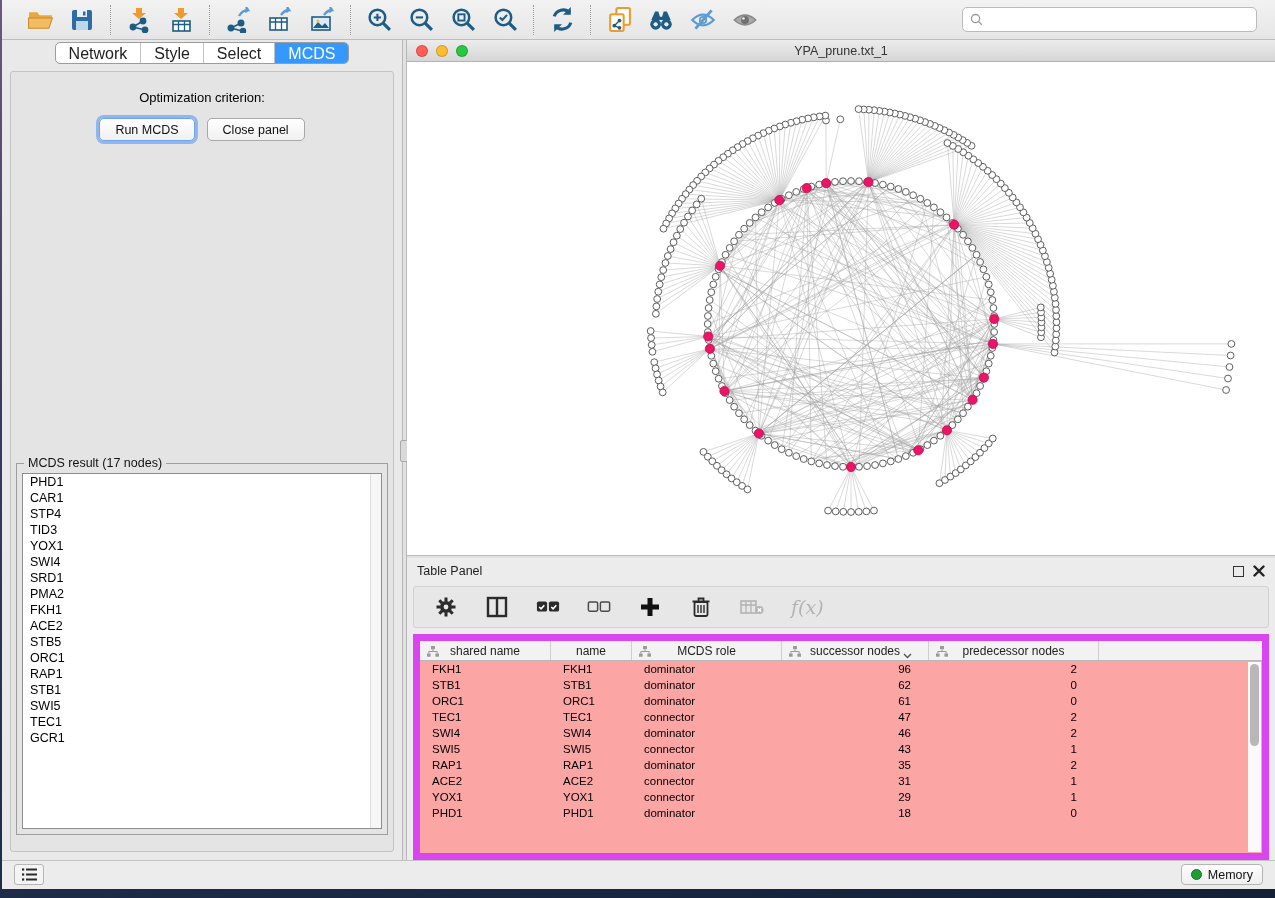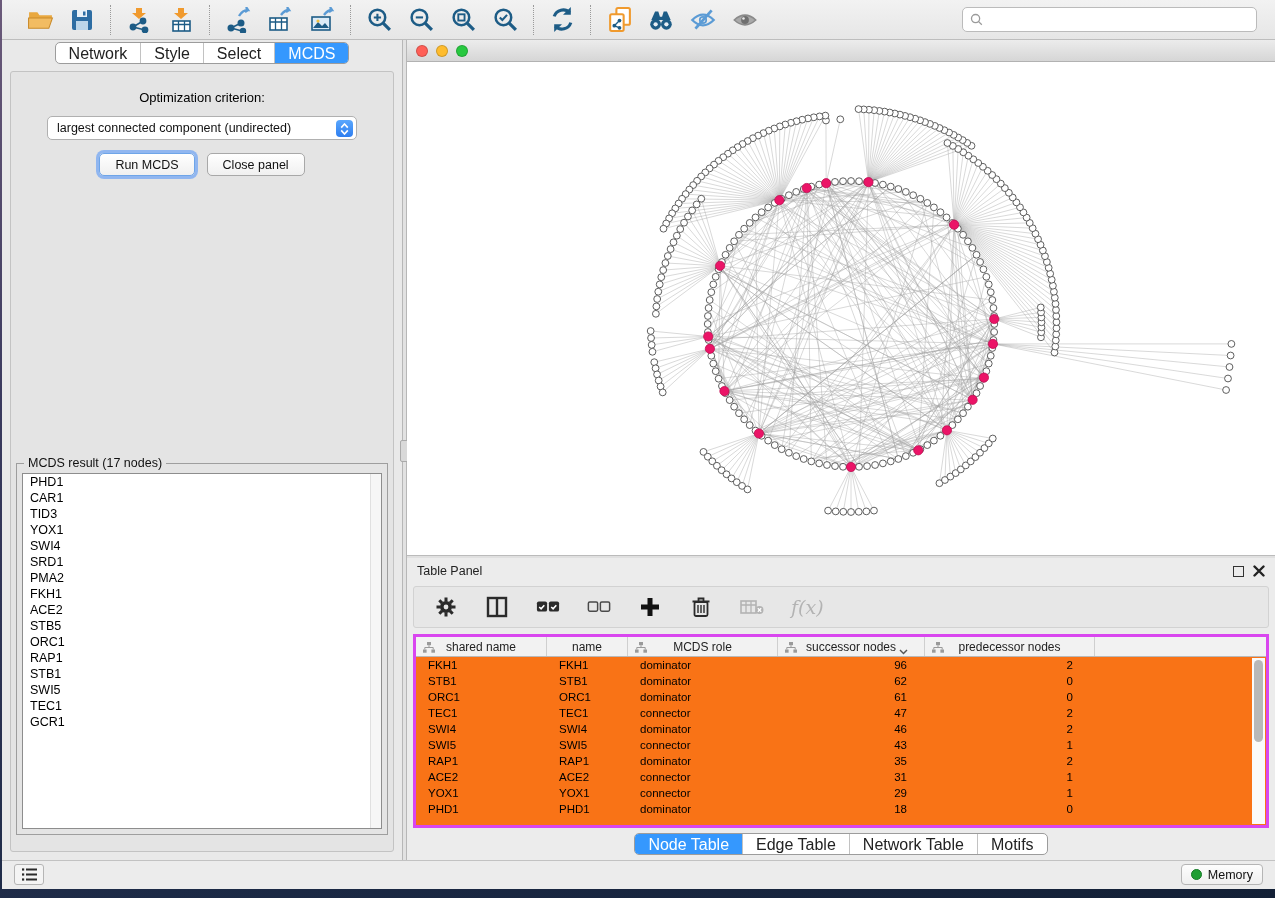--- a/index.html
+++ b/index.html
@@ -70,21 +70,21 @@
 
   .h-splitter { height:3px; background:#e0e0e0; border-top:1px solid #bbb; }
 
   
   .table-panel { flex:1; background:#ececec; display:flex; flex-direction:column; }
   .tp-toolbar { height:42px; margin:2px 6px 0 6px; background:#e7e7e7; border:1px solid #d2d2d2; border-radius:3px;
     display:flex; align-items:center; gap:27px; padding:0 20px; }
   .tp-icon { display:flex; align-items:center; justify-content:center; width:24px; height:24px; }
   .fx-label { font-size:19px; font-style:italic; font-family:"DejaVu Serif", serif; color:#b3b3b3; }
 
-  .table-region { flex:1; margin:6px 6px 0 6px; background:#f97316; border:3px solid #d946ef; position:relative; overflow:hidden; }
+  .table-region { flex:1; margin:6px 6px 0 6px; background:#fca5a5; border:7px solid #d946ef; position:relative; overflow:hidden; }
   .thead { display:flex; height:20px; background:#f2f2f2; border-bottom:1px solid #b9b9b9; }
   .th { position:relative; display:flex; align-items:center; justify-content:center; font-size:12px; color:#222;
     border-right:1px solid #cfcfcf; }
   .th .hicon { position:absolute; left:7px; top:5px; }
   .th .hchev { position:absolute; right:16px; top:7px; }
   .trow { display:flex; height:16px; }
   .td { font-size:11.5px; color:#000; line-height:16px; white-space:nowrap; overflow:hidden; }
   .c0 { width:131px; padding-left:12px; } .c1 { width:81px; padding-left:12px; } .c2 { width:150px; padding-left:12px; }
   .c3 { width:147px; text-align:right; padding-right:18px; } .c4 { width:170px; text-align:right; padding-right:22px; }
   .tbl-scroll { position:absolute; right:1px; top:21px; bottom:1px; width:13px; background:#fafafa; }
@@ -267,38 +267,30 @@
       <div class="ctl-tabs-row">
         <div class="seg" id="ctl-tabs">
             <div>Network</div>
             <div>Style</div>
             <div>Select</div>
             <div class="sel">MCDS</div>
           </div>
       </div>
       <div class="ctl-body">
         <div class="opt-label">Optimization criterion:</div>
-        <div class="opt-select">
-          <span>largest connected component (undirected)</span>
-          <span class="stepper">
-            <svg width="9" height="12" viewBox="0 0 9 12">
-                <path d="M1.2 4.6L4.5 1l3.3 3.6" fill="none" stroke="#fff" stroke-width="1.6"></path>
-                <path d="M1.2 7.4L4.5 11l3.3-3.6" fill="none" stroke="#fff" stroke-width="1.6"></path>
-              </svg>
-          </span>
-        </div>
         <div class="btn-row">
           <div class="mac-btn focus">Run MCDS</div>
           <div class="mac-btn">Close panel</div>
         </div>
         <div class="result-box">
           <span class="result-legend">MCDS result (17 nodes)</span>
           <div class="result-list" id="mcds-list">
               <div class="mcds-item">PHD1</div>
               <div class="mcds-item">CAR1</div>
+              <div class="mcds-item">STP4</div>
               <div class="mcds-item">TID3</div>
               <div class="mcds-item">YOX1</div>
               <div class="mcds-item">SWI4</div>
               <div class="mcds-item">SRD1</div>
               <div class="mcds-item">PMA2</div>
               <div class="mcds-item">FKH1</div>
               <div class="mcds-item">ACE2</div>
               <div class="mcds-item">STB5</div>
               <div class="mcds-item">ORC1</div>
               <div class="mcds-item">RAP1</div>
@@ -312,20 +304,21 @@
       </div>
     </div>
 
     <div class="v-splitter">
         <div class="grip"></div>
       </div>
 
     <div class="right-col">
       <div class="net-window">
         <div class="net-titlebar">
+          <span class="net-title">YPA_prune.txt_1</span>
           <span class="lights">
             <span class="light" id="light-0" style="background: rgb(255, 95, 87); border: 1px solid rgba(0, 0, 0, 0.18);"></span>
             <span class="light" id="light-1" style="background: rgb(254, 188, 46); border: 1px solid rgba(0, 0, 0, 0.18);"></span>
             <span class="light" id="light-2" style="background: rgb(40, 200, 64); border: 1px solid rgba(0, 0, 0, 0.18);"></span>
           </span>
         </div>
         <div class="net-canvas" id="net-canvas">
             <svg width="100%" height="100%" viewBox="0 0 866 493" preserveAspectRatio="none">
               <g stroke="#9f9f9f" stroke-opacity="0.5" stroke-width="0.8">
                 <line x1="585.9" y1="257.0" x2="398.8" y2="126.0"></line>
@@ -1268,28 +1261,20 @@
                 <div class="td c2">dominator</div>
                 <div class="td c3">18</div>
                 <div class="td c4">0</div>
               </div>
             </div>
           <div class="tbl-scroll">
               <div class="tbl-thumb"></div>
             </div>
         </div>
 
-        <div class="tp-tabs-row">
-          <div class="seg" id="tp-tabs">
-              <div class="sel">Node Table</div>
-              <div>Edge Table</div>
-              <div>Network Table</div>
-              <div>Motifs</div>
-            </div>
-        </div>
       </div>
     </div>
   </div>
 
   <div class="statusbar">
     <div class="sb-left-btn">
       <svg width="17" height="15" viewBox="0 0 17 15">
           <g stroke="#2b2b2b" stroke-width="2.2">
             <path d="M5 2.5h11M5 7.5h11M5 12.5h11"></path>
           </g>

